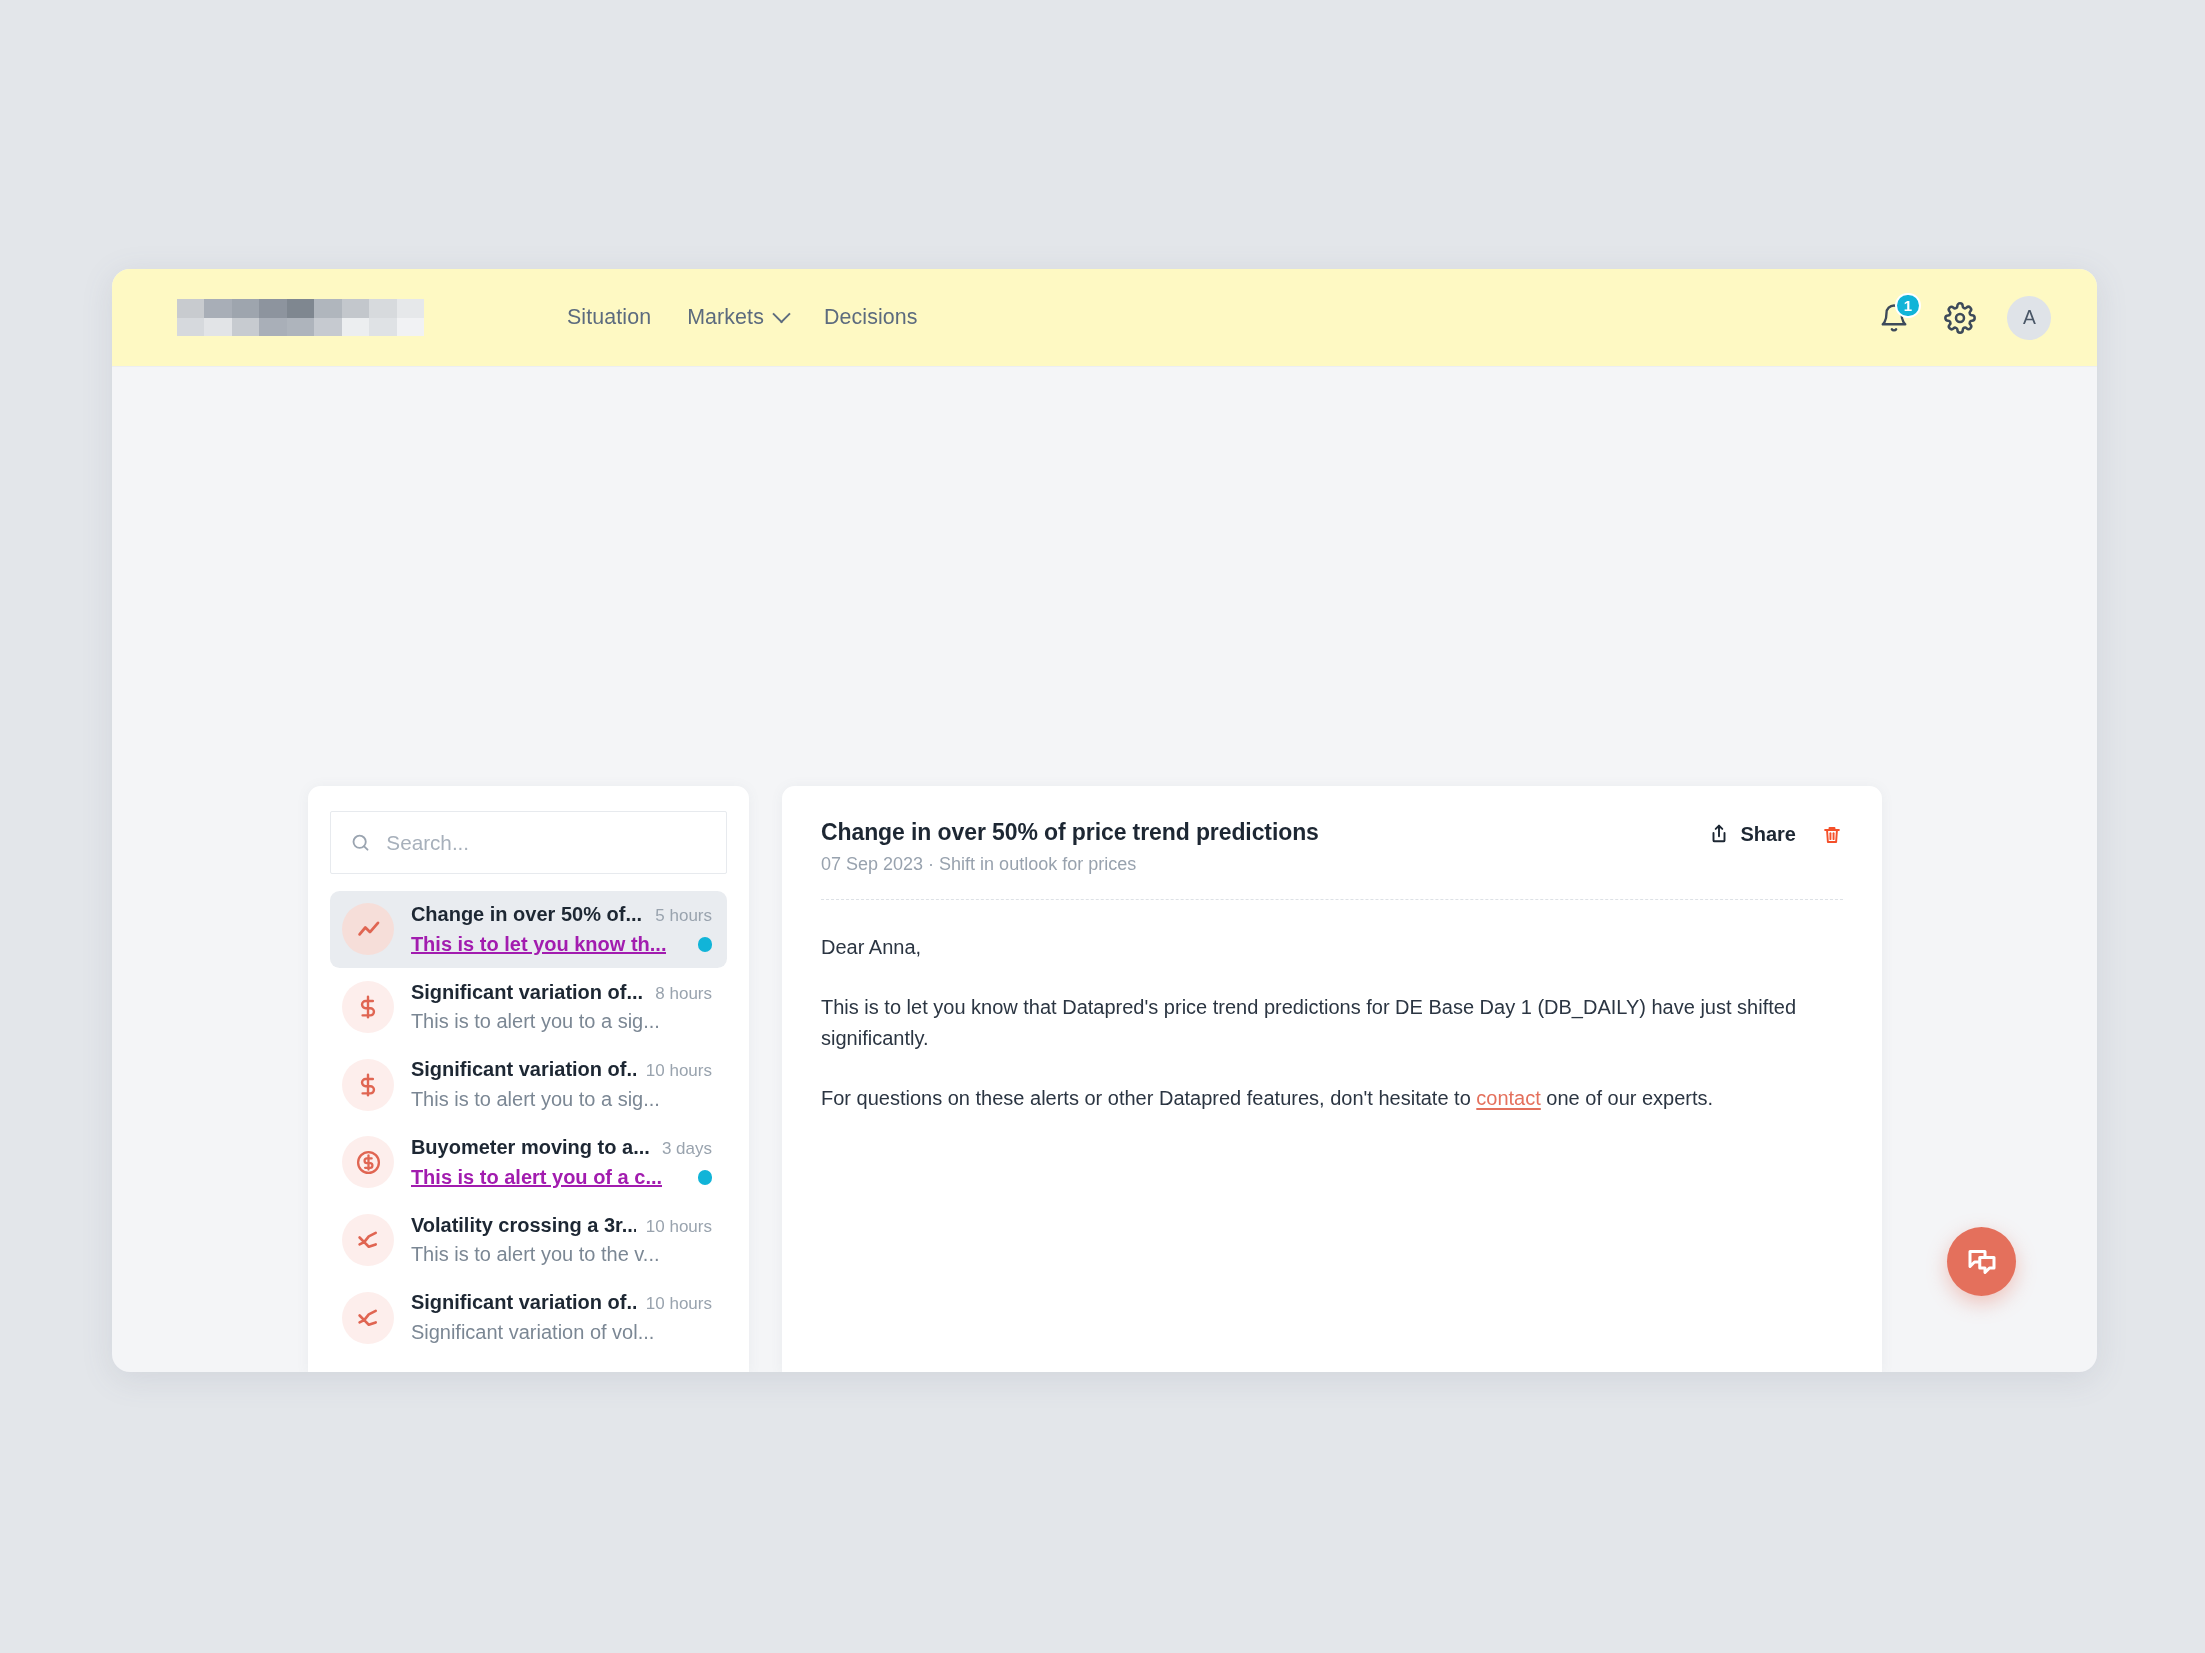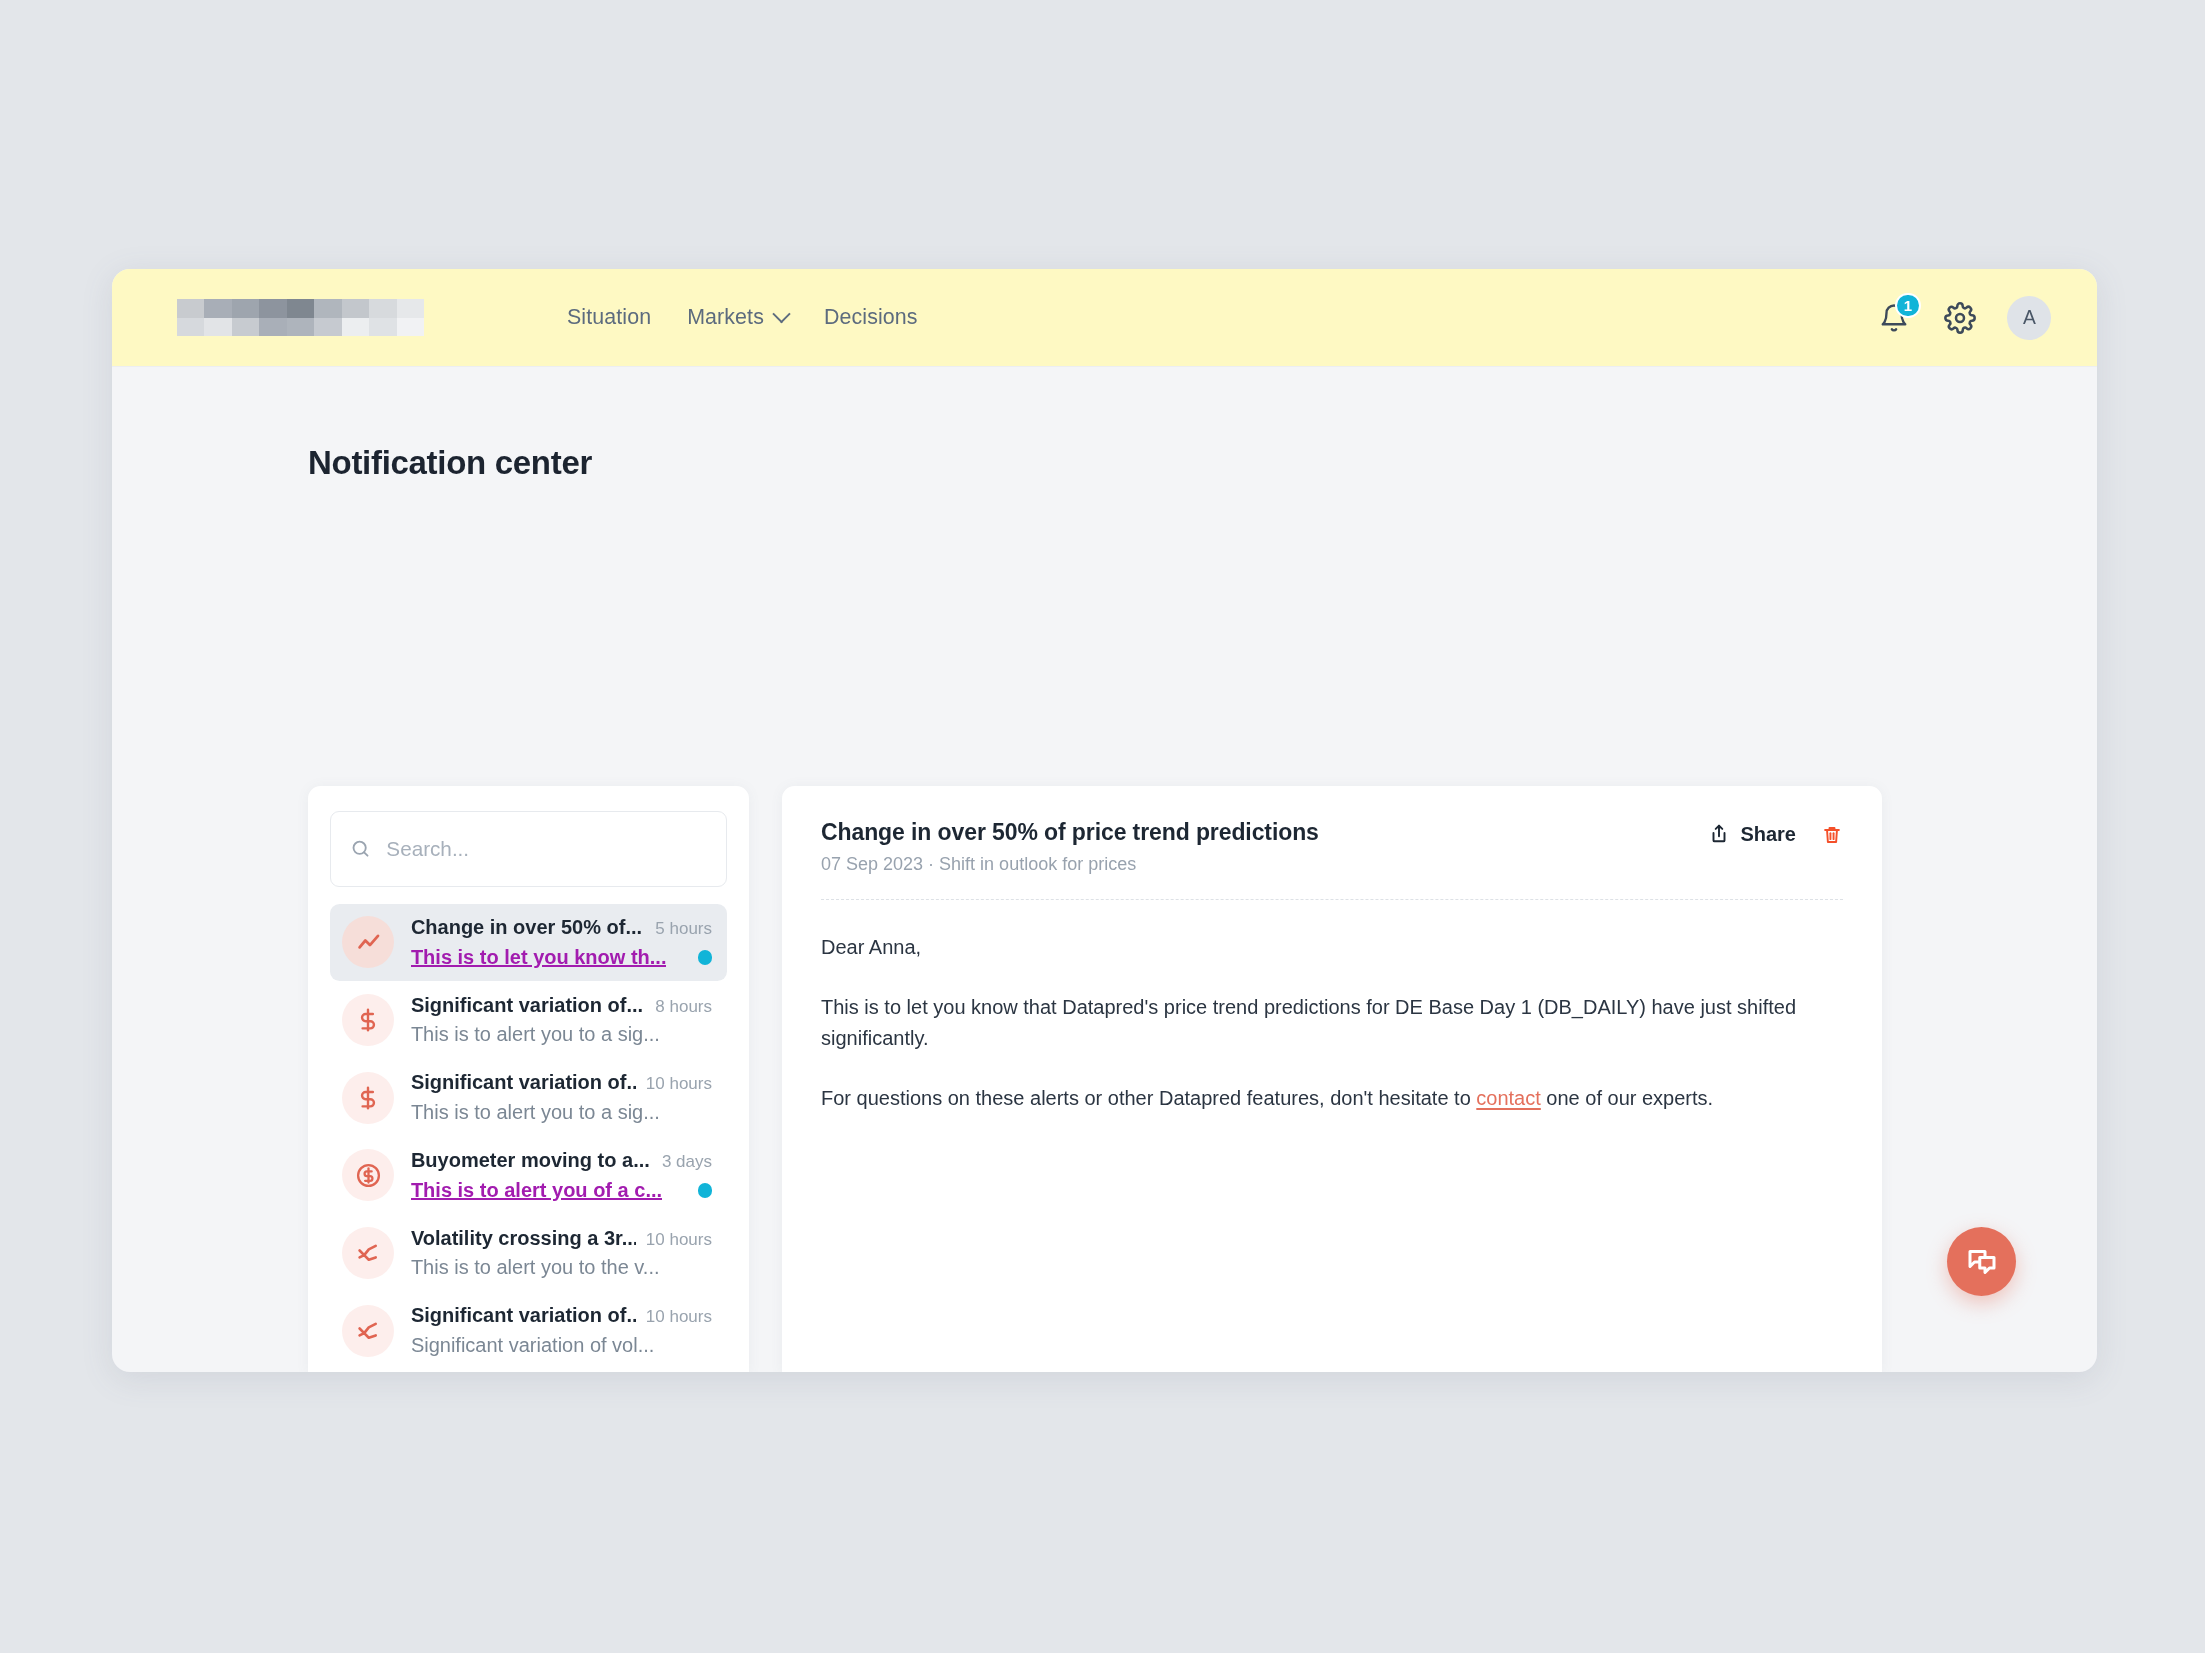--- a/index.html
+++ b/index.html
@@ -129,23 +129,23 @@
     border-radius: 12.4px 12.4px 0 0;
     padding: 25px 22px 0 22px;
     box-shadow: 0 1.4px 12.4px rgba(95,108,125,0.07);
     flex: 0 0 auto;
   }
 
   #search-wrap {
     display: flex;
     align-items: center;
     gap: 15px;
-    height: 76px;
+    height: 63px;
     border: 1.1px solid #e7eaee;
-    border-radius: 9px;
+    border-radius: 2px;
     padding: 0 19.3px;
     margin-bottom: 16.5px;
   }
   #search-input {
     border: none; outline: none;
     font-size: 20.7px;
     color: #3a4655;
     font-family: inherit;
     background: transparent;
     width: 100%;
@@ -336,21 +336,20 @@
           <path d="M19.4 15a1.65 1.65 0 0 0 .33 1.82l.06.06a2 2 0 0 1-2.83 2.83l-.06-.06a1.65 1.65 0 0 0-1.82-.33 1.65 1.65 0 0 0-1 1.51V21a2 2 0 0 1-4 0v-.09A1.65 1.65 0 0 0 9 19.4a1.65 1.65 0 0 0-1.82.33l-.06.06a2 2 0 0 1-2.83-2.83l.06-.06a1.65 1.65 0 0 0 .33-1.82 1.65 1.65 0 0 0-1.51-1H3a2 2 0 0 1 0-4h.09A1.65 1.65 0 0 0 4.6 9a1.65 1.65 0 0 0-.33-1.82l-.06-.06a2 2 0 0 1 2.83-2.83l.06.06A1.65 1.65 0 0 0 9 4.6a1.65 1.65 0 0 0 1-1.51V3a2 2 0 0 1 4 0v.09a1.65 1.65 0 0 0 1 1.51 1.65 1.65 0 0 0 1.82-.33l.06-.06a2 2 0 0 1 2.83 2.83l-.06.06A1.65 1.65 0 0 0 19.4 9v0a1.65 1.65 0 0 0 1.51 1H21a2 2 0 0 1 0 4h-.09a1.65 1.65 0 0 0-1.51 1z"></path>
         </svg>
       </div>
 
       <div id="avatar">
         <span>A</span>
       </div>
     </div>
   </div>
 
-  <h1 id="page-title">Notification center</h1>
 
   <div id="panels">
 
     <div id="list-card">
 
       <div id="search-wrap">
         <svg width="23.4" height="23.4" viewBox="0 0 24 24" fill="none" stroke="#9aa4b0" stroke-width="2.1" stroke-linecap="round">
           <circle cx="11" cy="11" r="7"></circle>
             <path d="M20 20l-3.9-3.9"></path>
         </svg>

